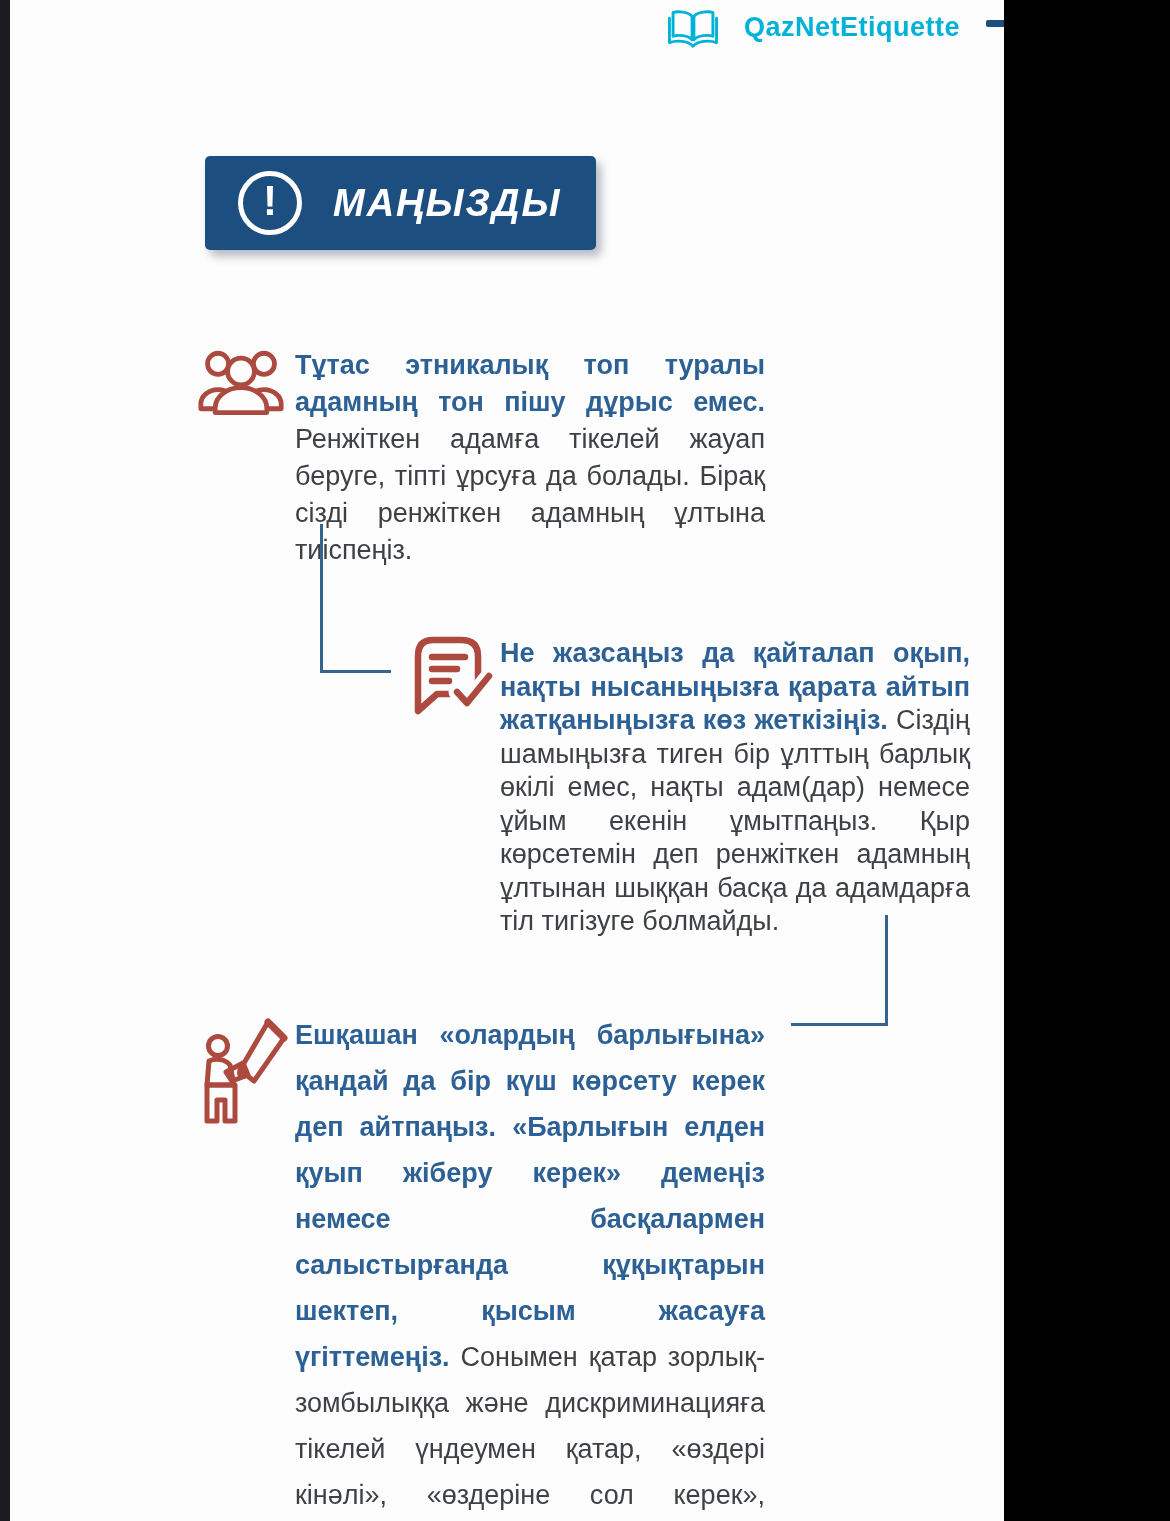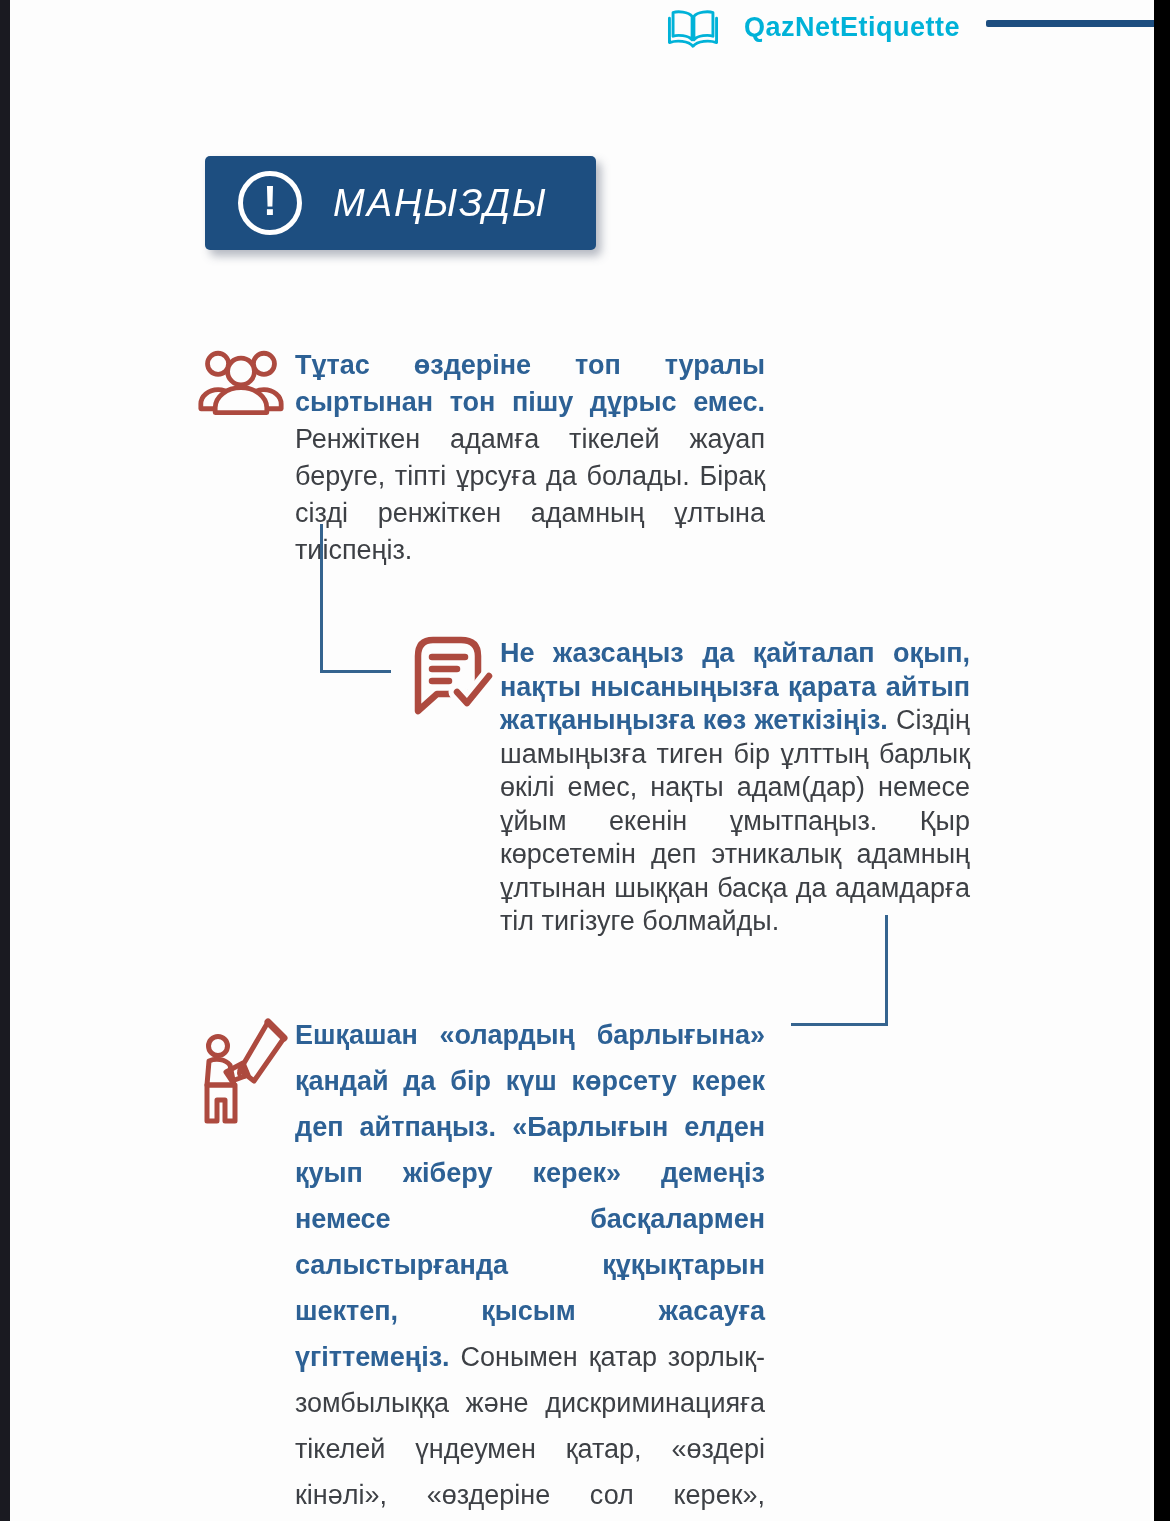--- a/index.html
+++ b/index.html
@@ -8,21 +8,21 @@
     --lead-blue:#2d6195;
     --body-text:#3d4045;
     --icon-red:#ad4a3f;
     --connector:#35648f;
     --edge-dark:#1a1a21;
     --page-bg:#fdfdfd;
   }
   *{margin:0;padding:0;box-sizing:border-box;}
   html,body{background:#000;}
   .stage{
-    position:relative;width:1154px;height:1521px;overflow:hidden;
+    position:relative;width:1004px;height:1521px;overflow:hidden;
     background:var(--edge-dark);
     font-family:"Liberation Sans",sans-serif;
   }
   .page{
     position:absolute;left:10px;top:0;width:1147px;height:1521px;
     background:var(--page-bg);
   }
   
   .book-icon{position:absolute;left:654px;top:5px;width:58px;height:48px;}
   .brand{
@@ -44,21 +44,21 @@
   .banner-circle{
     position:absolute;left:33px;top:15px;width:64px;height:64px;
     border:5px solid #fff;border-radius:50%;
     display:flex;align-items:center;justify-content:center;
   }
   .banner-circle .mark{
     color:#fff;font-size:42px;font-weight:bold;line-height:1;
     transform:translateY(-2px);
   }
   .banner-label{
-    margin-left:128px;color:#fff;font-size:38px;font-weight:normal;
+    margin-left:128px;color:#fff;font-size:38px;font-weight:bold;
     font-style:italic;letter-spacing:2px;
   }
   
   .sec-text{
     position:absolute;width:470px;text-align:justify;
     font-size:27px;color:var(--body-text);
   }
   .sec-text .lead{font-weight:bold;color:var(--lead-blue);}
   #sec1-text{left:285px;top:347px;line-height:37px;}
   #sec2-text{left:490px;top:637px;line-height:33.5px;}
@@ -101,36 +101,36 @@
     <div class="sec-icon" id="sec1-icon">
       <svg viewBox="0 0 92 74" stroke="#ad4a3f" stroke-width="5" fill="#fdfdfd" stroke-linecap="round" stroke-linejoin="round">
         <circle cx="22" cy="19" r="11"></circle>
         <path d="M4 66 V61 A18 15 0 0 1 40 61 V66 Z"></path>
         <circle cx="70" cy="19" r="11"></circle>
         <path d="M52 66 V61 A18 15 0 0 1 88 61 V66 Z"></path>
         <circle cx="46" cy="27" r="14"></circle>
         <path d="M19 70 V65 A27 21 0 0 1 73 65 V70 Z"></path>
       </svg>
     </div>
-    <p class="sec-text" id="sec1-text"><span class="lead">Тұтас өздеріне топ туралы сыртынан тон пішу дұрыс емес.</span><span> Ренжіткен адамға тікелей жауап беруге, тіпті ұрсуға да болады. Бірақ сізді ренжіткен адамның ұлтына тиіспеңіз.</span></p>
+    <p class="sec-text" id="sec1-text"><span class="lead">Тұтас этникалық топ туралы адамның тон пішу дұрыс емес.</span><span> Ренжіткен адамға тікелей жауап беруге, тіпті ұрсуға да болады. Бірақ сізді ренжіткен адамның ұлтына тиіспеңіз.</span></p>
 
     <div class="conn" id="conn1-v"></div>
     <div class="conn" id="conn1-h"></div>
 
     <div class="sec-icon" id="sec2-icon">
       <svg viewBox="0 0 90 92" fill="none" stroke="#ad4a3f" stroke-width="6.5" stroke-linecap="round" stroke-linejoin="round">
         <path d="M30 10 H58 Q75 10 75 26 V49 Q75 64 58 64 H34 L15 81 V26 Q15 10 30 10 Z"></path>
         <path d="M29 27 H62"></path>
         <path d="M29 39 H54"></path>
         <path d="M29 51 H46"></path>
         <polyline points="54,62 64,73 86,46" stroke="#fdfdfd" stroke-width="17"></polyline>
         <polyline points="54,62 64,73 86,46"></polyline>
       </svg>
     </div>
-    <p class="sec-text" id="sec2-text"><span class="lead">Не жазсаңыз да қайталап оқып, нақты нысаныңызға қарата айтып жатқаныңызға көз жеткізіңіз.</span><span> Сіздің шамыңызға тиген бір ұлттың барлық өкілі емес, нақты адам(дар) немесе ұйым екенін ұмытпаңыз. Қыр көрсетемін деп этникалық адамның ұлтынан шыққан басқа да адамдарға тіл тигізуге болмайды.</span></p>
+    <p class="sec-text" id="sec2-text"><span class="lead">Не жазсаңыз да қайталап оқып, нақты нысаныңызға қарата айтып жатқаныңызға көз жеткізіңіз.</span><span> Сіздің шамыңызға тиген бір ұлттың барлық өкілі емес, нақты адам(дар) немесе ұйым екенін ұмытпаңыз. Қыр көрсетемін деп ренжіткен адамның ұлтынан шыққан басқа да адамдарға тіл тигізуге болмайды.</span></p>
 
     <div class="conn" id="conn2-v"></div>
     <div class="conn" id="conn2-h"></div>
 
     <div class="sec-icon" id="sec3-icon">
       <svg viewBox="0 0 92 122" fill="none" stroke="#ad4a3f" stroke-width="5" stroke-linecap="round" stroke-linejoin="round">
         <circle cx="22" cy="38" r="9.5"></circle>
         <path d="M13 53 C20 50 29 51 34 57 L38 77 H11 Z"></path>
         <path d="M11 77 H39 V113 H29 V92 H21 V113 H11 Z"></path>
         <path d="M30 64 L47 55 L52 67 L36 73 Z"></path>

